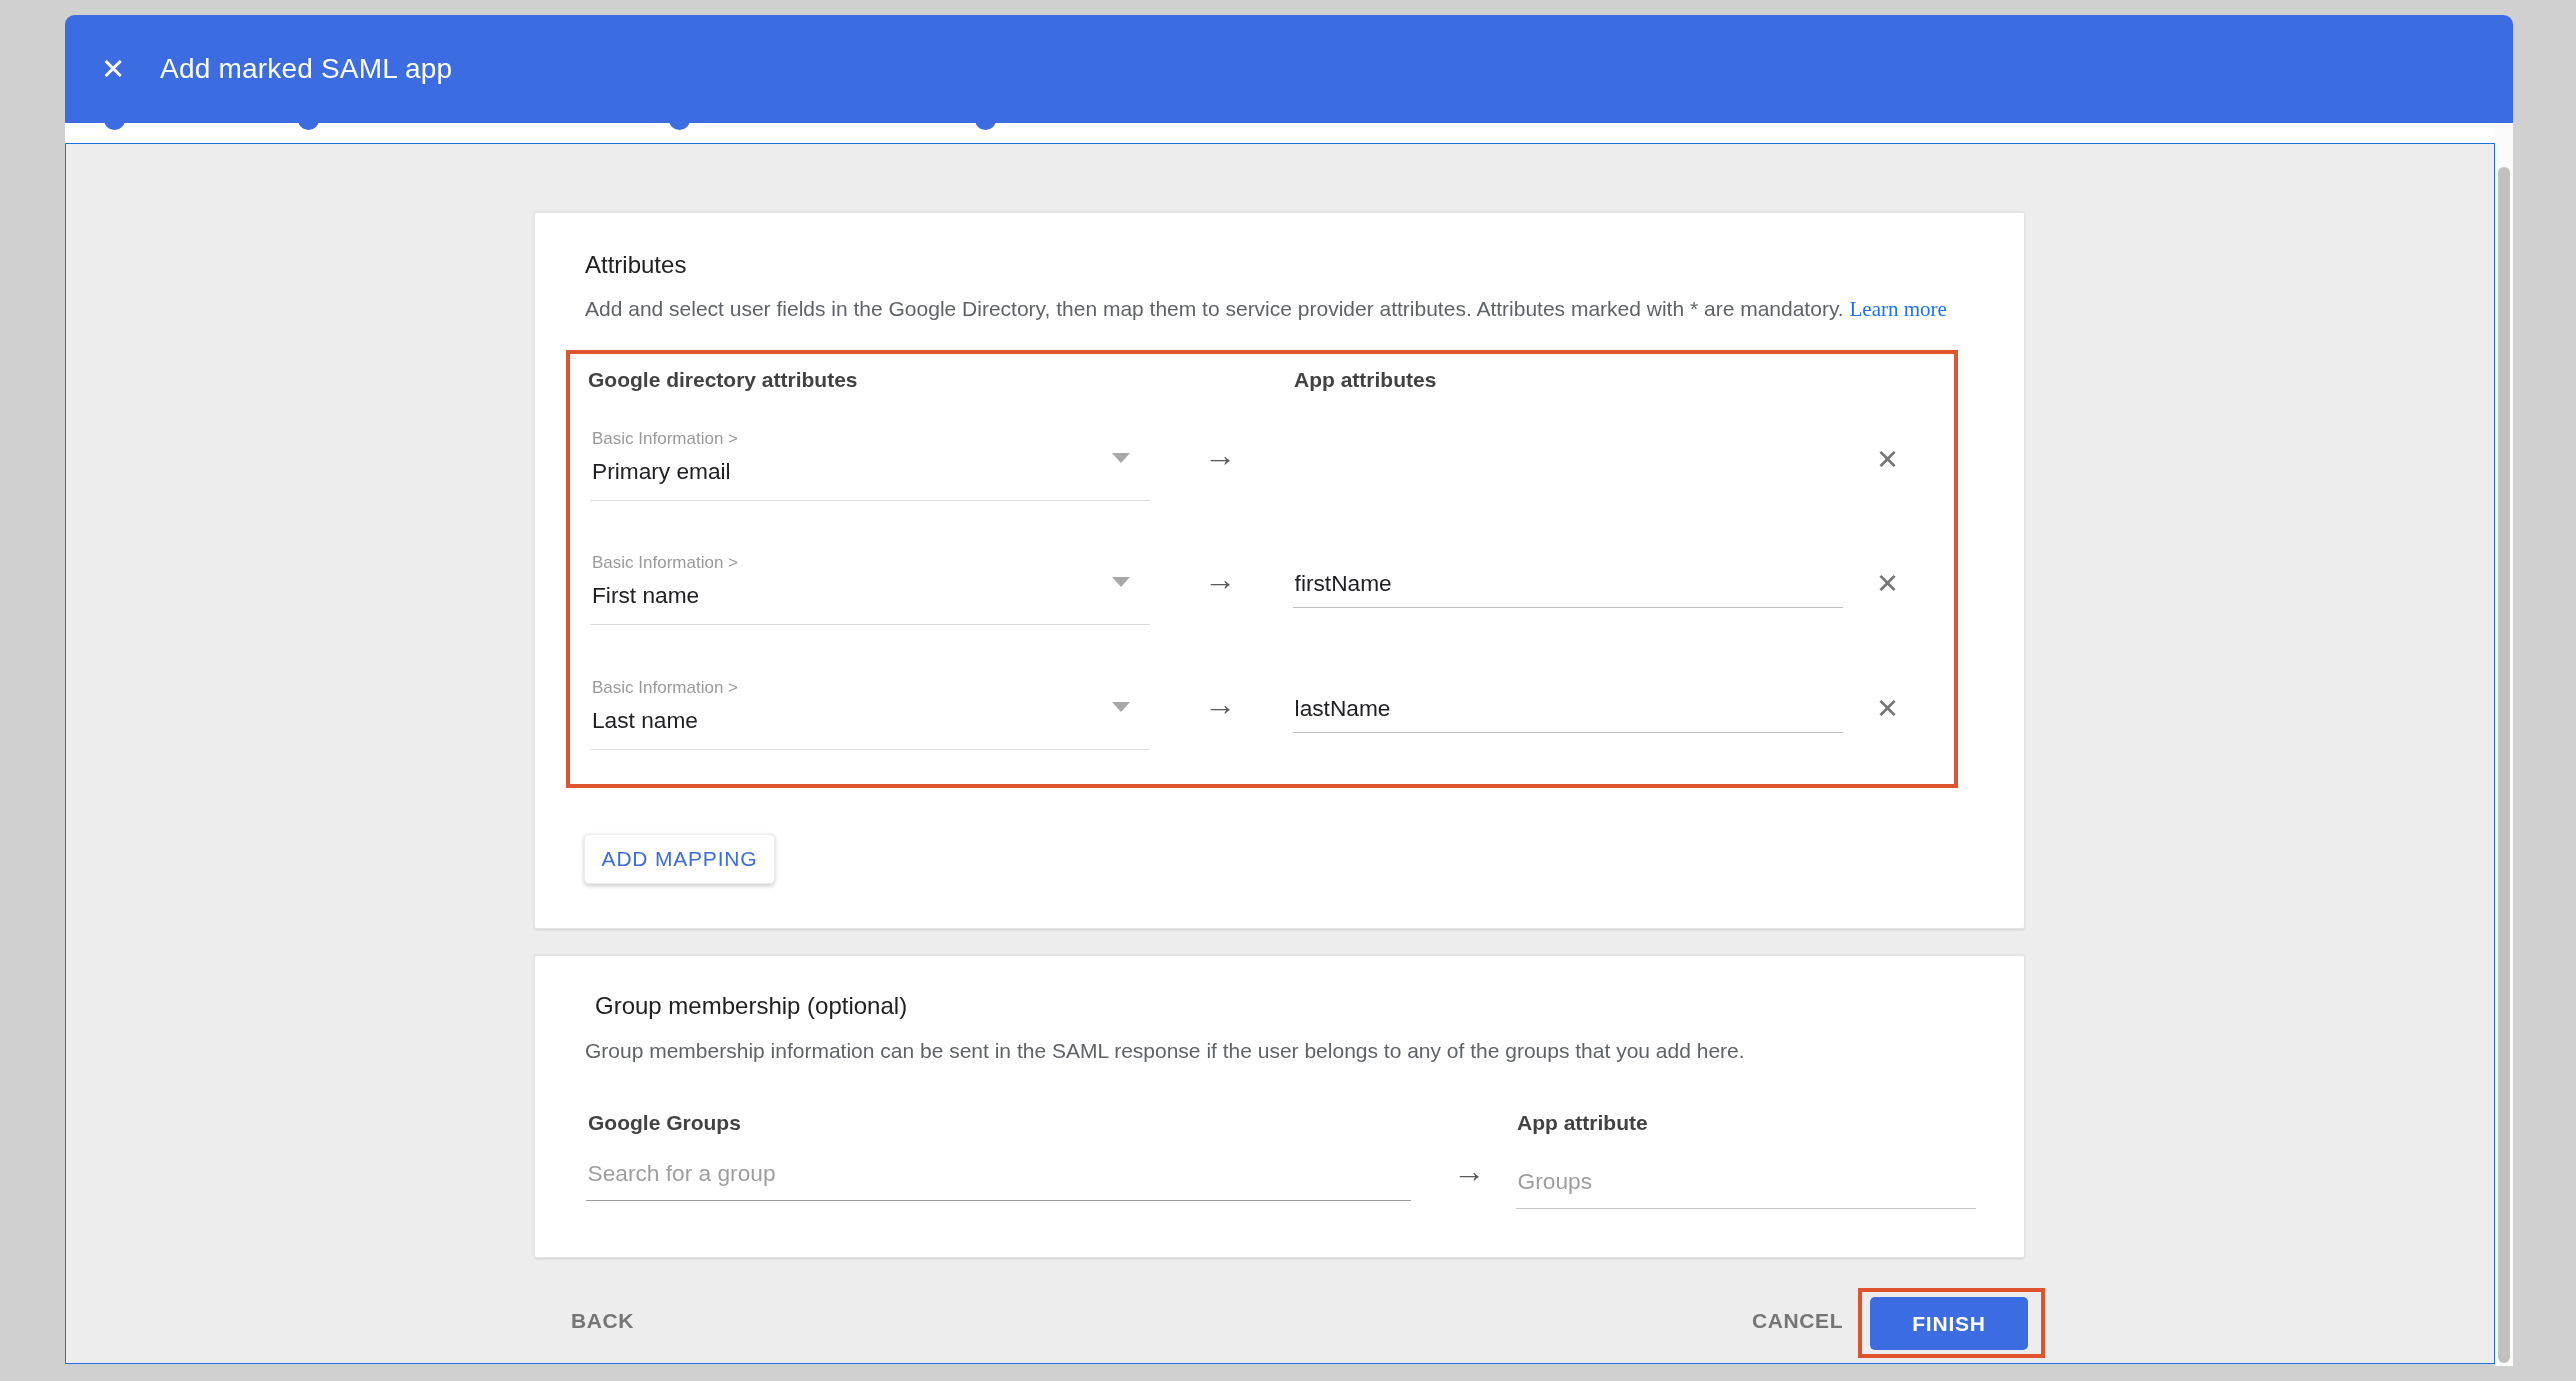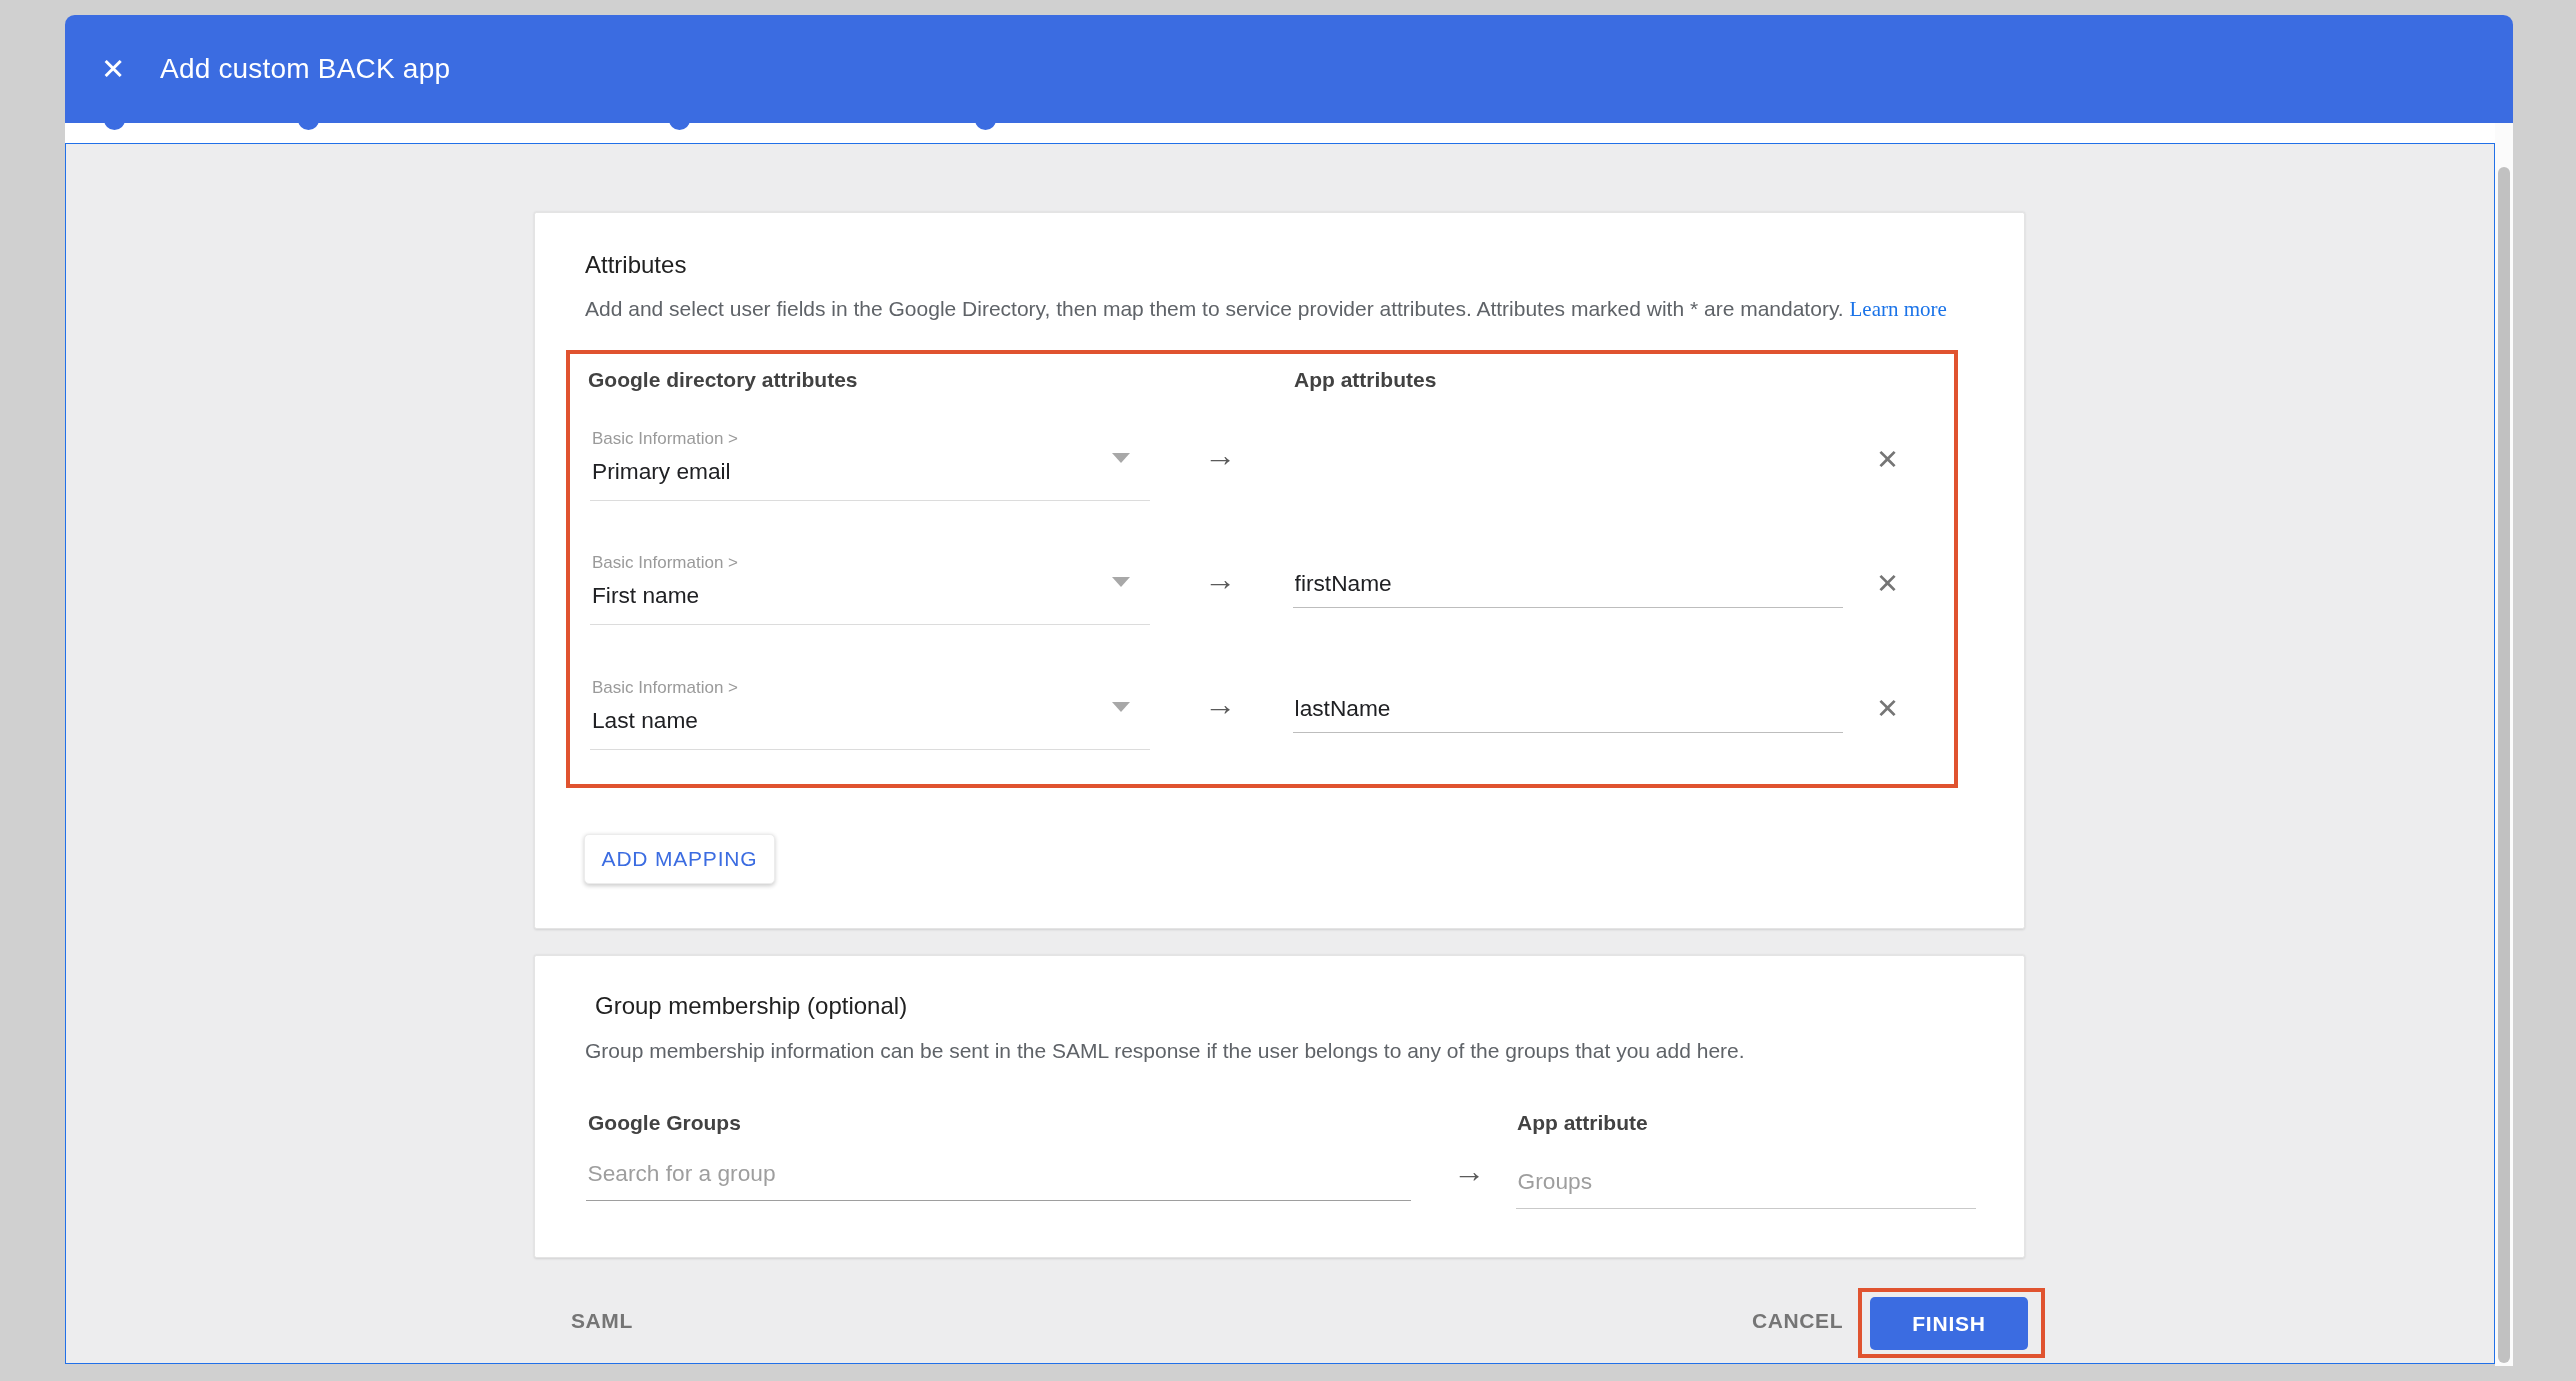--- a/index.html
+++ b/index.html
@@ -104,21 +104,21 @@
 
 <div class="step-dot" style="left:104px;"></div>
 <div class="step-dot" style="left:298px;"></div>
 <div class="step-dot" style="left:669px;"></div>
 <div class="step-dot" style="left:975px;"></div>
 
 <div class="white-strip"></div>
 
 <div class="dlg-header">
   <span class="close-x">✕</span>
-  <span class="dlg-title">Add custom BACK app</span>
+  <span class="dlg-title">Add marked SAML app</span>
 </div>
 
 <div class="outer-container"></div>
 <div class="scroll-track"></div>
 <div class="scroll-thumb"></div>
 
 <div class="card card-attributes">
   <div class="card-title">Attributes</div>
   <div class="card-desc">
     <span>Add and select user fields in the Google Directory, then map them to service provider attributes. Attributes marked with * are mandatory.</span>
@@ -168,18 +168,18 @@
   <div class="card-desc" style="top:83px;">Group membership information can be sent in the SAML response if the user belongs to any of the groups that you add here.</div>
 
   <div class="col-label" style="left:53px; top:155px;">Google Groups</div>
   <div class="col-label" style="left:982px; top:155px;">App attribute</div>
 
   <input class="grp-input search-group" type="text" placeholder="Search for a group" style="">
   <div class="grp-arrow">→</div>
   <input class="grp-input app-group" type="text" placeholder="Groups" style="">
 </div>
 
-<div class="footer-text-btn" style="left:571px;">SAML</div>
+<div class="footer-text-btn" style="left:571px;">BACK</div>
 <div class="footer-text-btn" style="left:1752px;">CANCEL</div>
 <button class="finish-btn">FINISH</button>
 
 <div class="annotation ann-finish"></div>
 
 
 </body></html>

